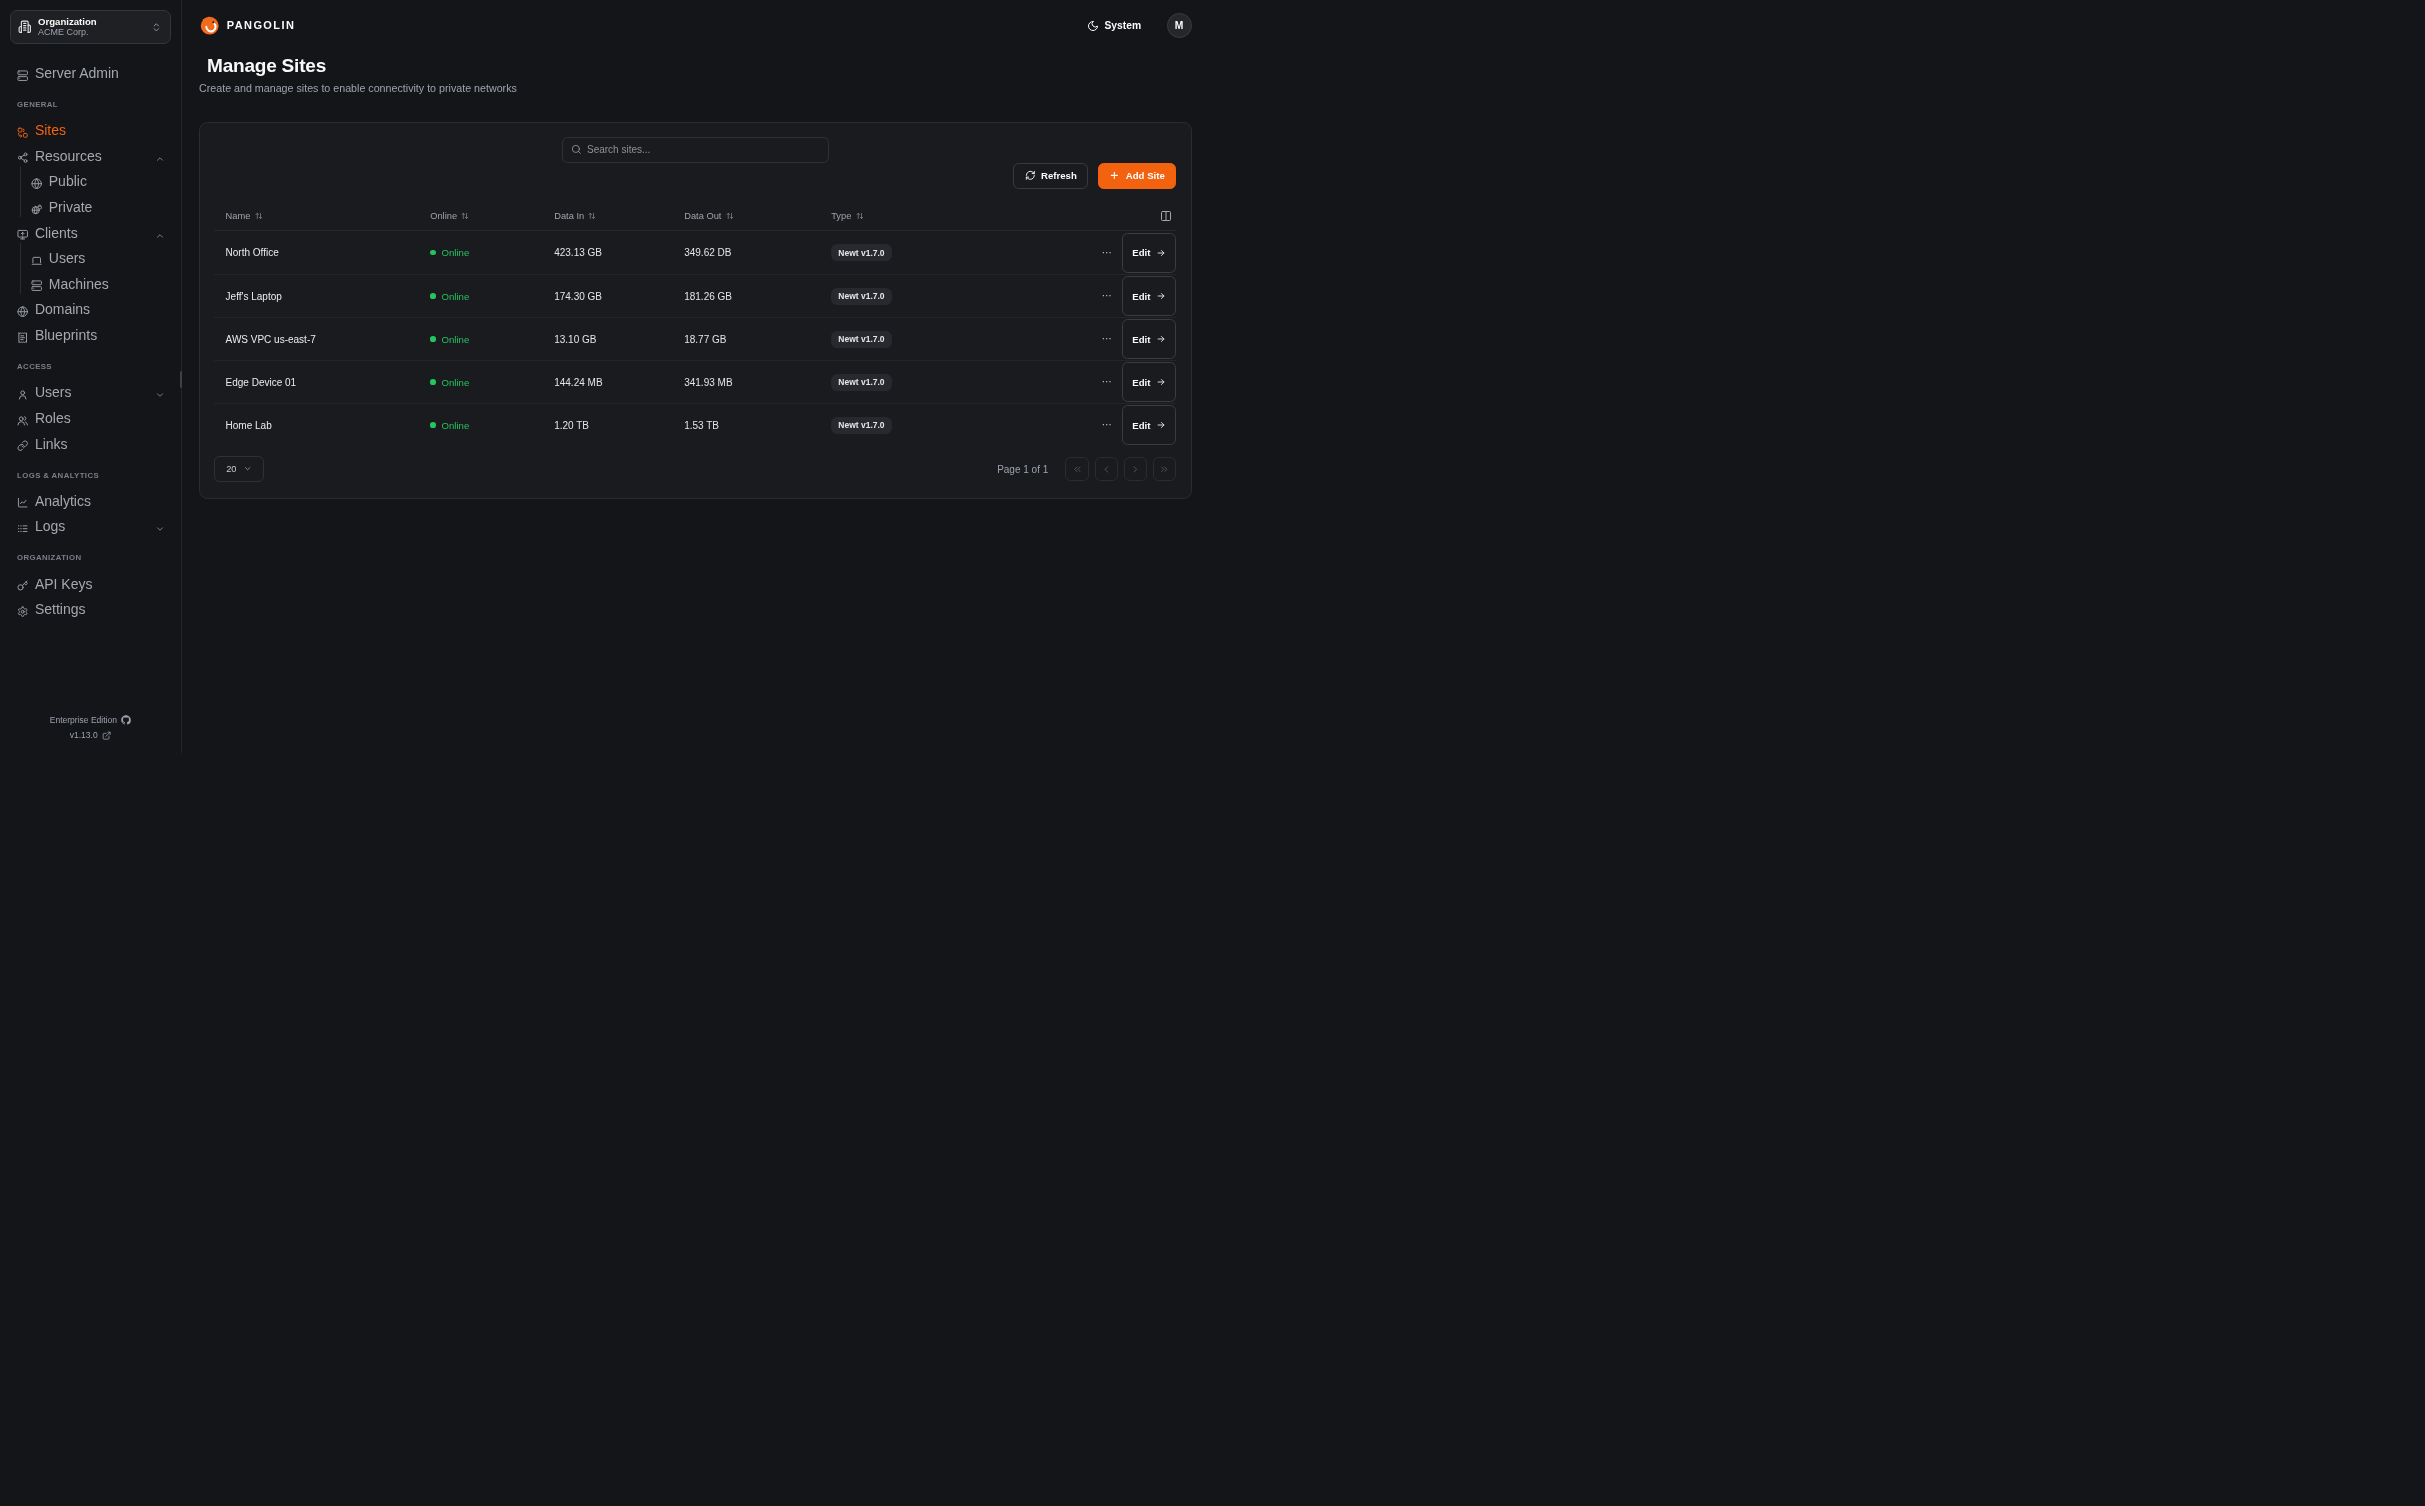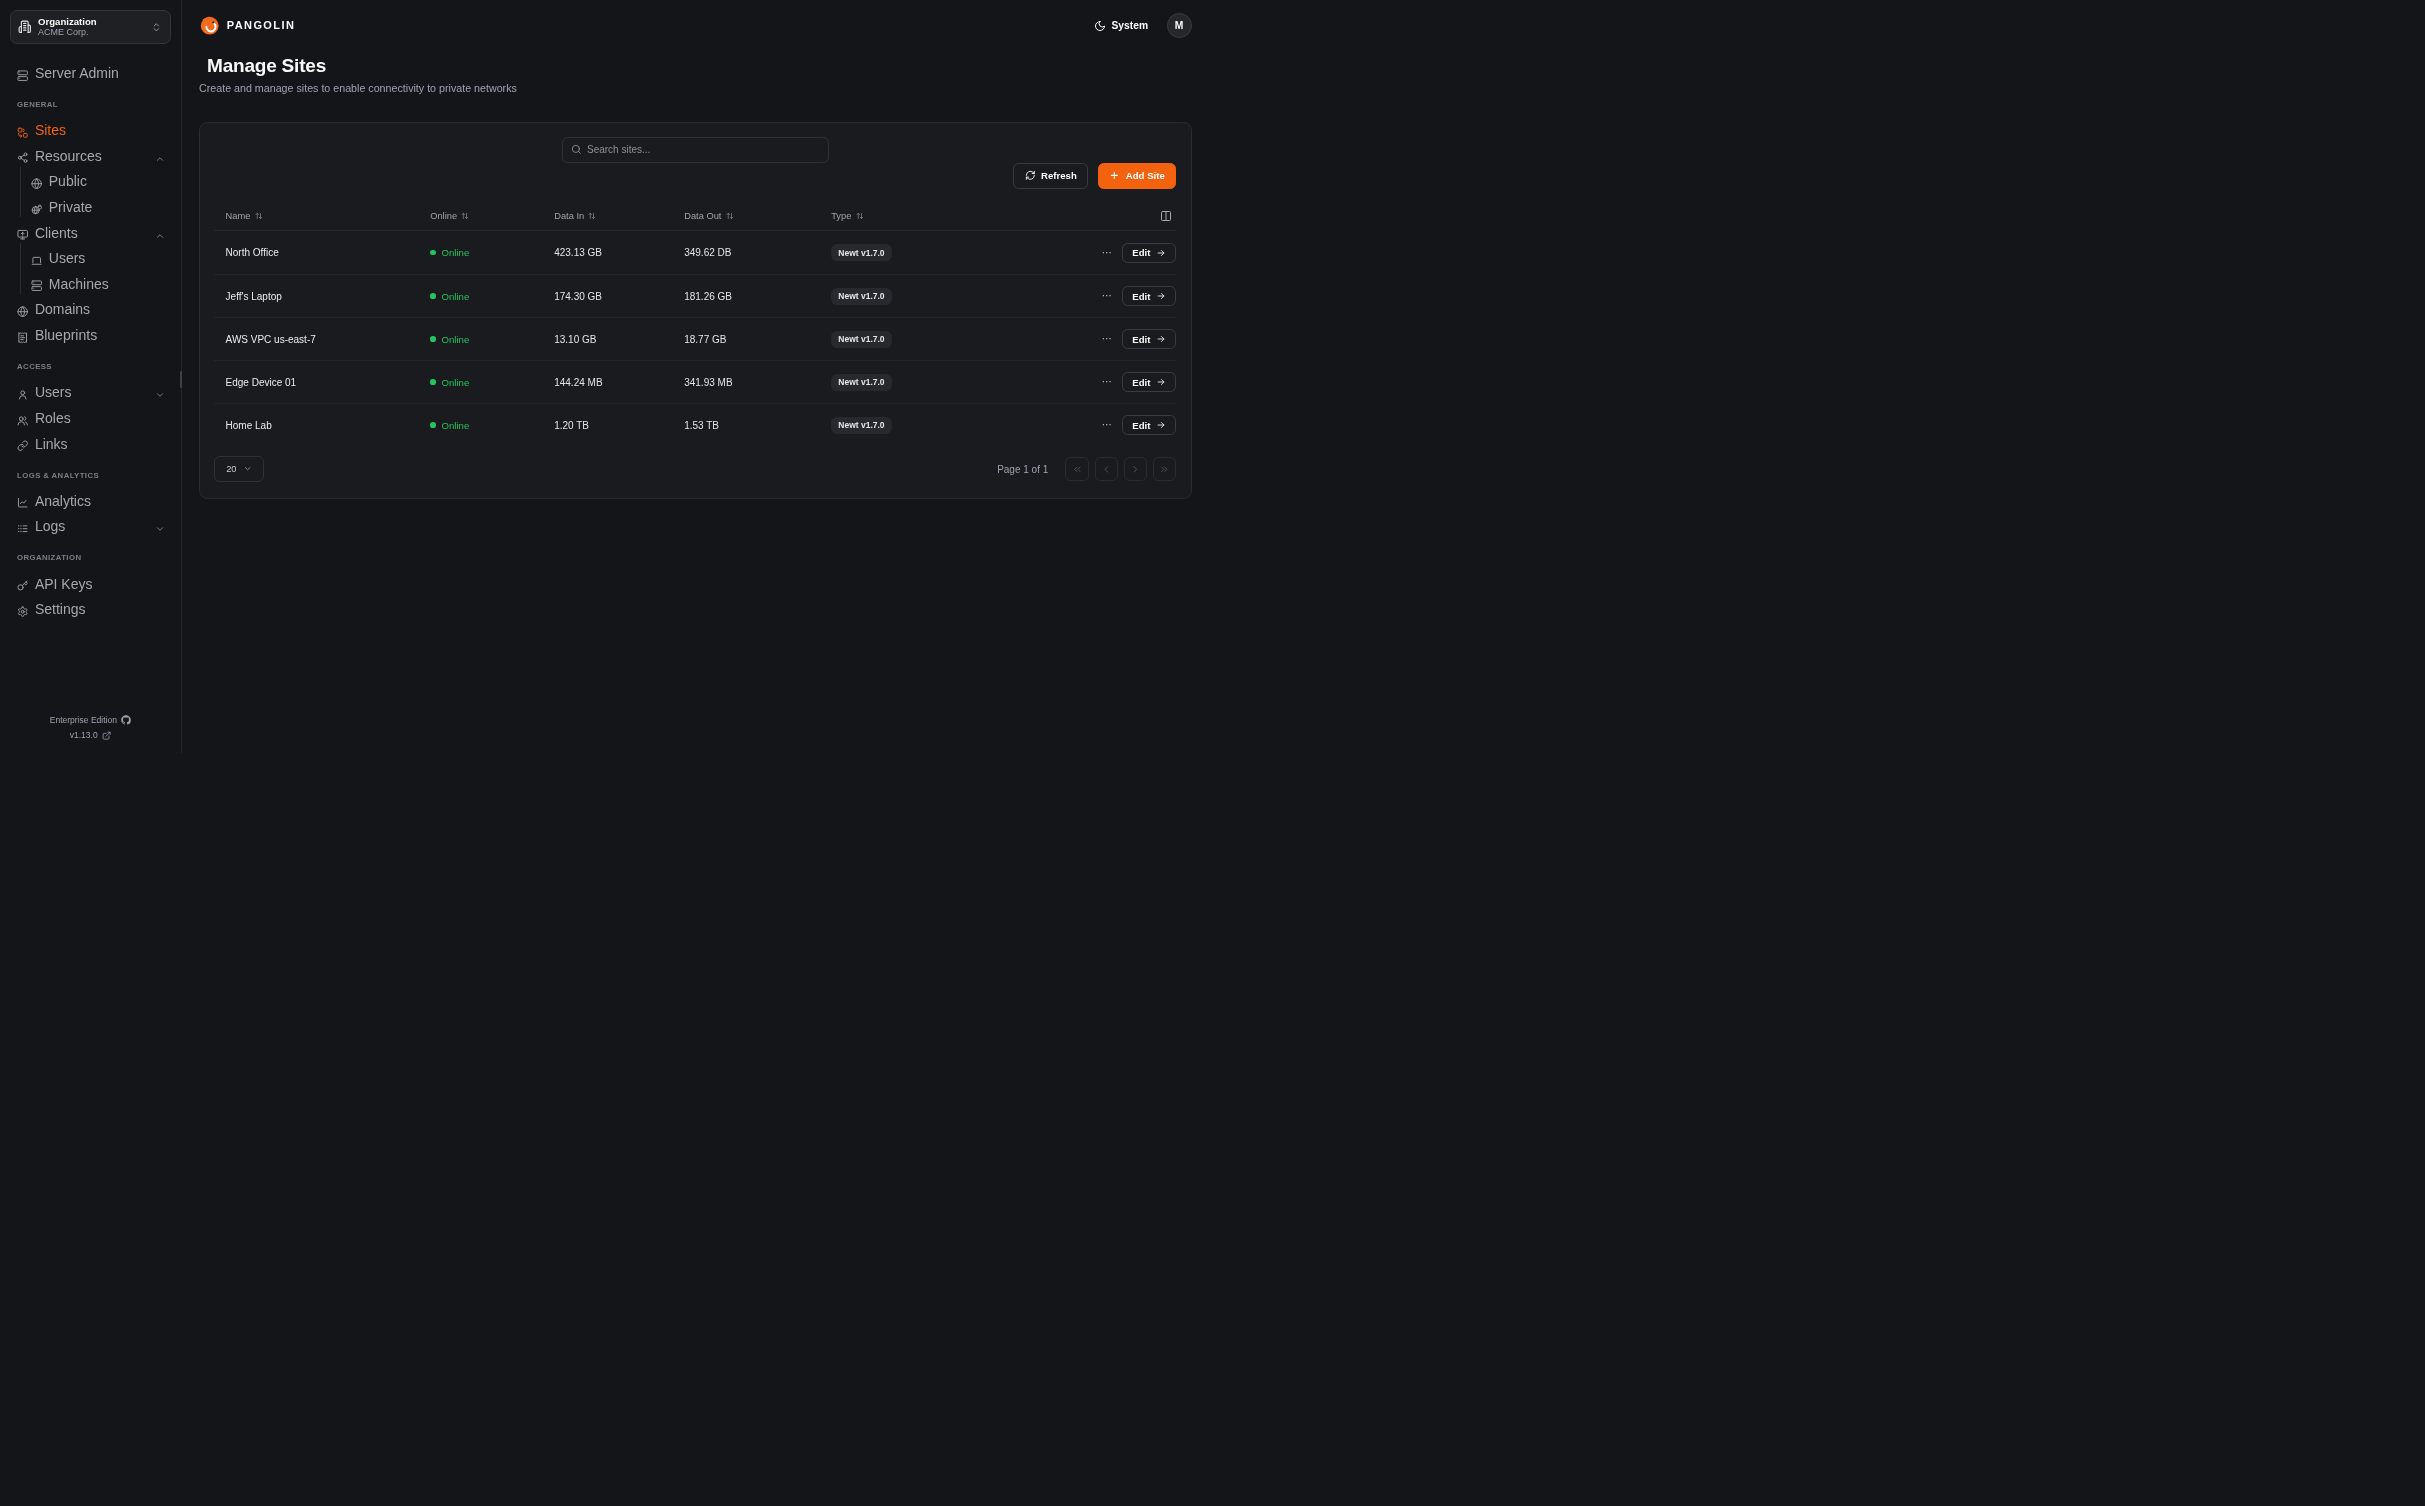--- a/index.html
+++ b/index.html
@@ -56,21 +56,21 @@
   .scroll-thumb {
     position:absolute; right:-1.4px; top:371px; width:2.1px; height:17px;
     background:#3E4046; border-radius:1.4px;
   }
 
   
   main { flex:1; display:flex; flex-direction:column; padding:0 21.4px 0 17px; min-width:0; }
   .top { height:51px; display:flex; align-items:center; justify-content:space-between; }
   .brand { display:flex; align-items:center; }
   .brand-name { margin-left:6.4px; font-size:11px; font-weight:700; letter-spacing:1.4px; color:#FAFAFA;text-align:center; }
-  .top-right { display:flex; align-items:center; }
+  .top-right { display:flex; align-items:center;gap:7px; }
   .theme-btn { display:flex; align-items:center; gap:5.7px; color:#FAFAFA; cursor:pointer; }
   .theme-btn .ic { width:12px; height:12px; }
   .theme-lbl { font-size:10.3px; font-weight:600; }
   .avatar {
     margin-left:18.5px; width:25px; height:25px; border-radius:50%;
     background:#26272B; border:0.7px solid #3A3C42;
     display:flex; align-items:center; justify-content:center;
     font-size:10.3px; font-weight:600; color:#FAFAFA; cursor:pointer;
   }
 
@@ -117,21 +117,21 @@
   .td-online { display:flex; align-items:center; gap:5.7px; color:#22C55E; font-size:9.6px; }
   .dot { width:5.7px; height:5.7px; border-radius:50%; background:#22C55E; }
   .td-data { color:#E5E5E7; }
   .badge {
     display:inline-block; background:#27292E; color:#E6E6E9;
     font-size:8.5px; font-weight:600; padding:3.6px 7.1px; border-radius:6.4px;
   }
   .td-actions { display:flex; align-items:center; justify-content:flex-end; gap:10px; }
   .dots-btn { color:#D4D4D8; width:11.4px; height:11.4px; cursor:pointer; }
   .edit-btn {
-    display:flex; align-items:center; gap:5.7px; height:20px; padding:0 9.3px;
+    display:flex; align-items:center; gap:5.7px; height:40px; padding:0 9.3px;
     border:0.7px solid #3A3C42; border-radius:5.7px; background:transparent;
     font-size:9.6px; font-weight:600; color:#FAFAFA; cursor:pointer;
     font-family:"Liberation Sans", sans-serif;
   }
   .edit-btn .ic { width:10px; height:10px; }
 
   .pager { margin-top:10px; display:flex; align-items:center; }
   .page-size {
     width:50px; height:26px; border:0.7px solid #2F3136; border-radius:5.7px;
     display:flex; align-items:center; justify-content:center; gap:6.4px;

